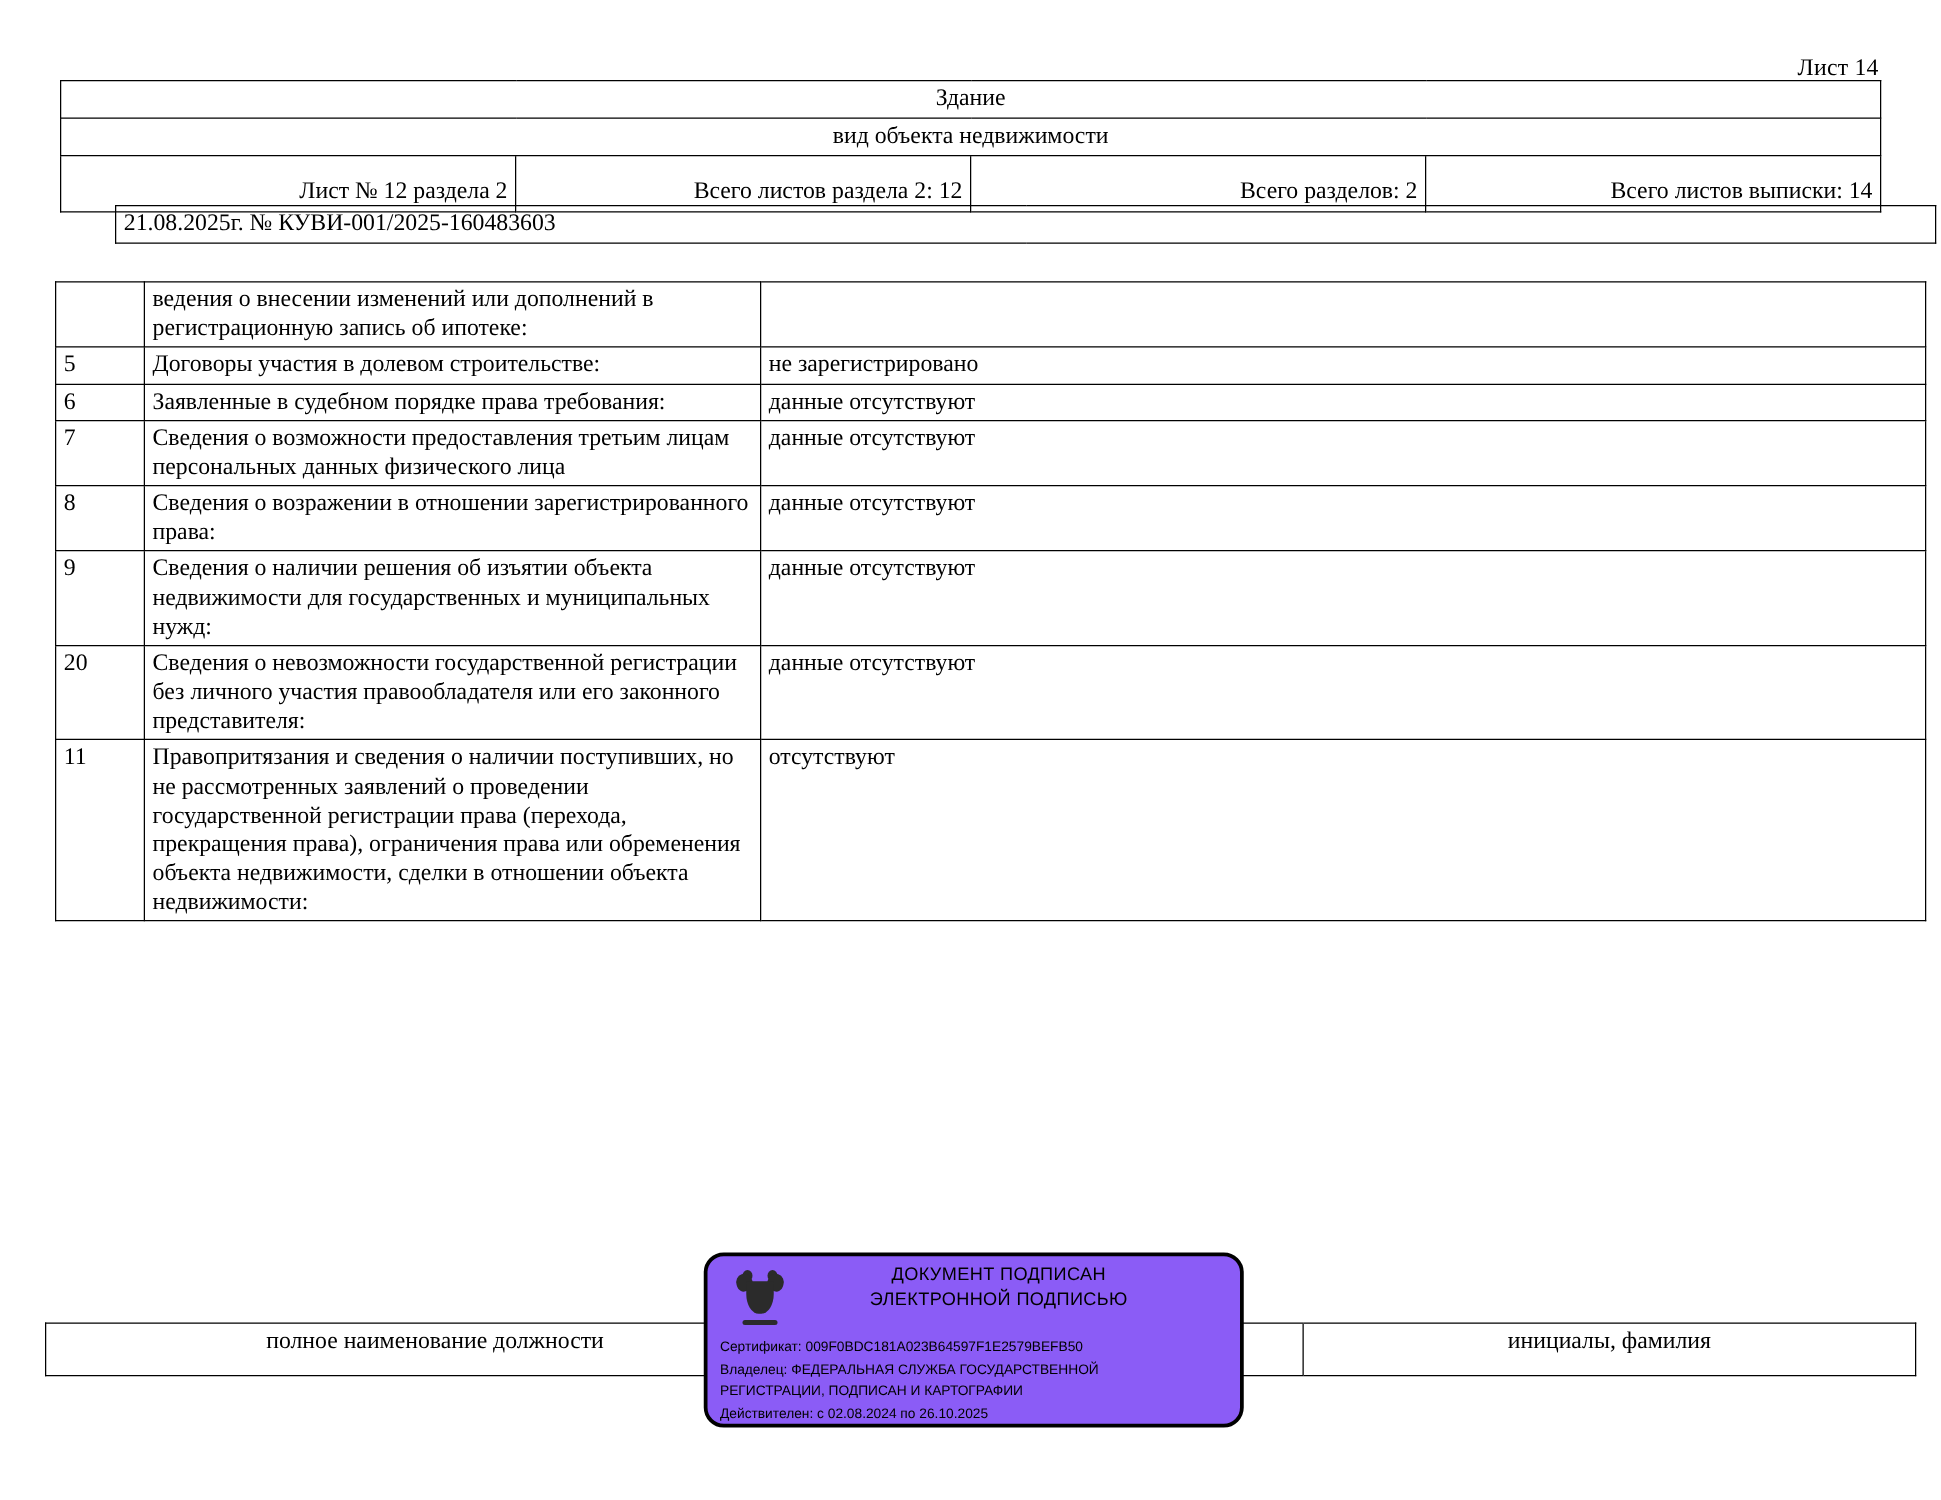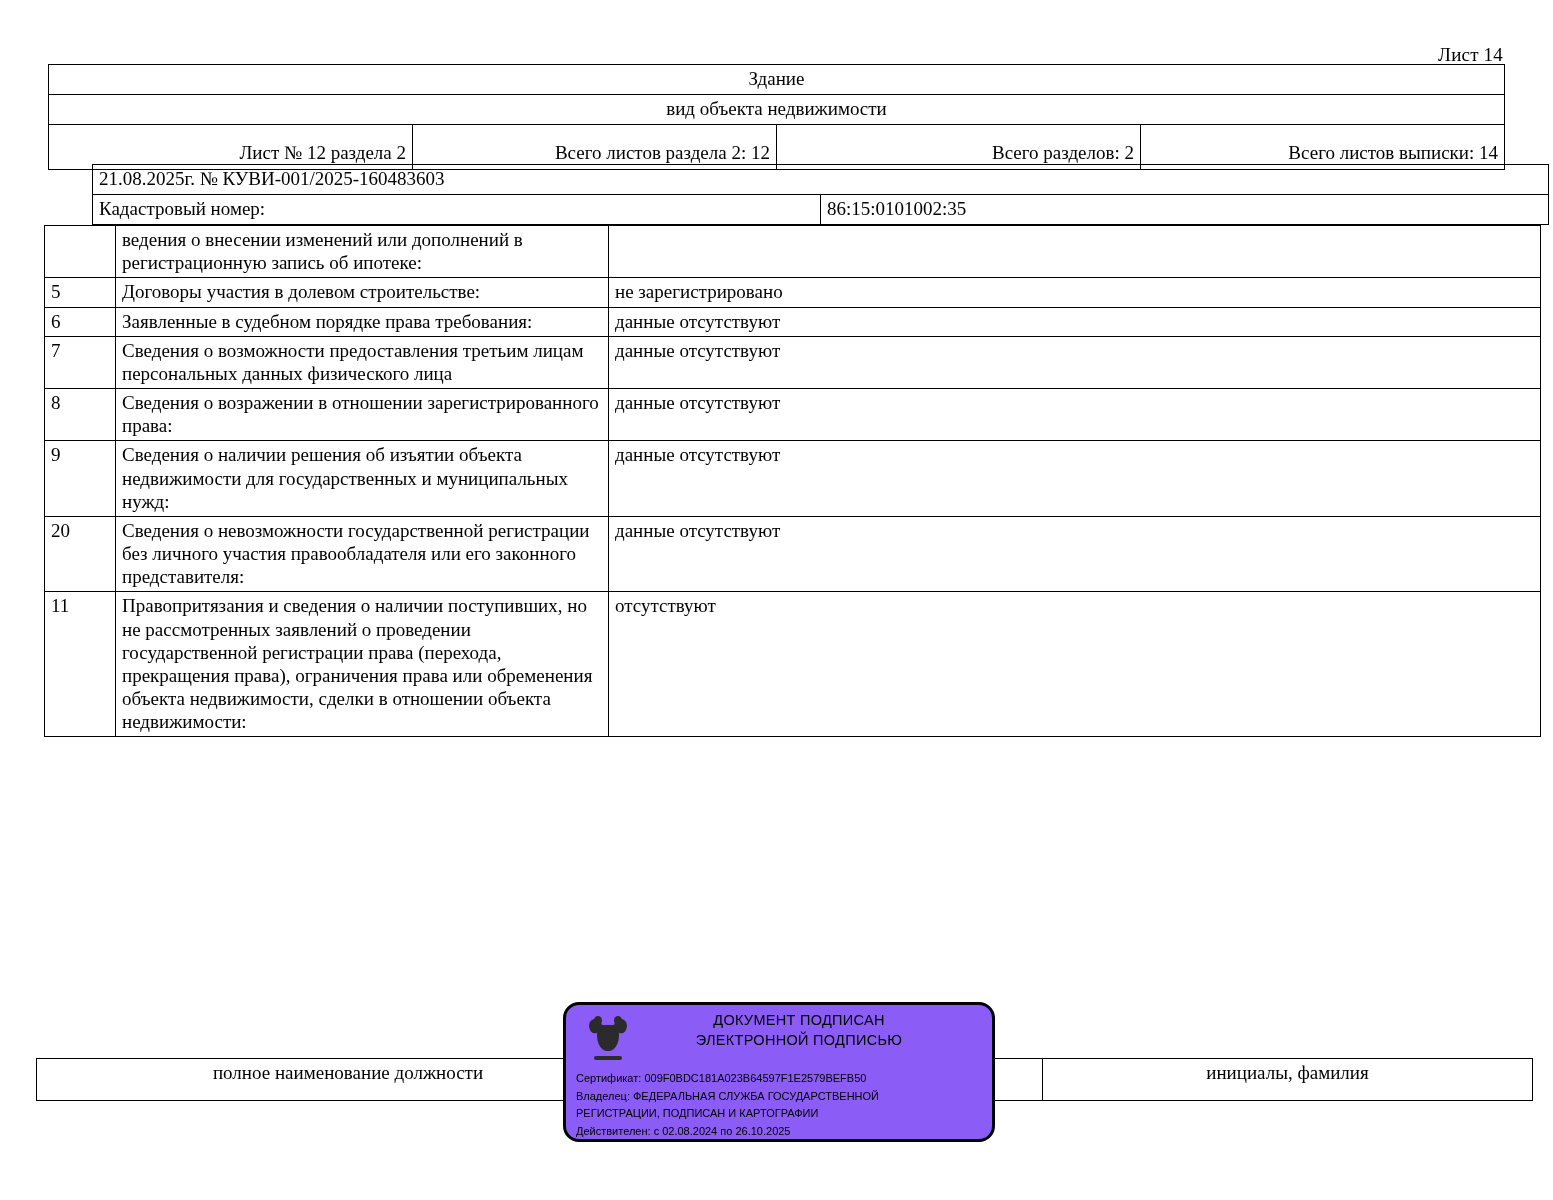--- a/index.html
+++ b/index.html
@@ -187,24 +187,20 @@
       <td class="center tall" style="width:325px">Всего разделов: 2</td>
       <td class="center tall" style="width:393px">Всего листов выписки: 14</td>
     </tr>
   </tbody>
     </table>
 
   <table class="doc meta">
     <tbody>
         <tr>
       <td colspan="2">21.08.2025г. № КУВИ-001/2025-160483603</td>
-    </tr>
-    <tr>
-      <td style="width:550px">Кадастровый номер:</td>
-      <td style="width:907px">86:15:0101002:35</td>
     </tr>
   </tbody>
     </table>
 
   <table class="doc main">
     <tbody>
         <tr>
       <td class="num"></td>
       <td class="lbl">ведения о внесении изменений или дополнений в регистрационную запись об ипотеке:</td>
       <td class="val"></td>

